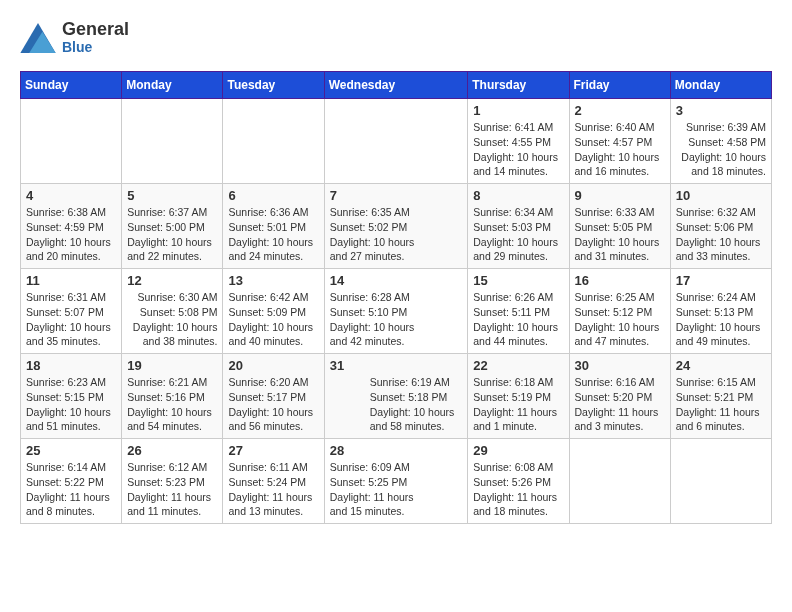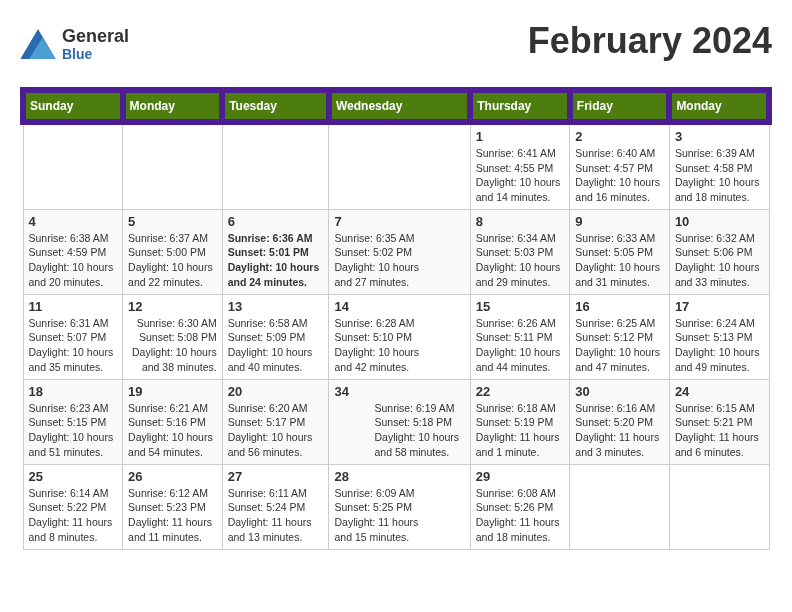--- a/index.html
+++ b/index.html
@@ -6,22 +6,22 @@
     body {
       font-family: Arial, sans-serif;
       background: #fff;
       width: 792px;
       min-height: 612px;
       padding: 20px;
     }
     .header {
       display: flex;
       justify-content: space-between;
-      align-items: flex-end;
-      margin-bottom: 25px;
+      align-items: center;
+      margin-bottom: 16px;
     }
     .logo {
       display: flex;
       align-items: center;
       gap: 6px;
     }
     .logo-text {
       display: flex;
       flex-direction: column;
       line-height: 1.1;
@@ -51,27 +51,27 @@
     .subtitle {
       font-size: 16px;
       color: #555;
     }
     table {
       width: 100%;
       border-collapse: collapse;
       font-size: 11px;
     }
     thead tr th {
-      background-color: #4d7c0f;
+      background-color: #1d4ed8;
       color: #fff;
       padding: 6px 4px;
       text-align: left;
       font-size: 12px;
       font-weight: bold;
-      border: 6px solid #4c1d95;
+      border: 1px solid #4c1d95;
     }
     tbody tr td {
       border: 1px solid #ccc;
       padding: 4px 5px;
       vertical-align: top;
       min-height: 80px;
       background: #fff;
     }
     tbody tr:nth-child(even) td {
       background: #f9f9f9;
@@ -101,21 +101,20 @@
     <svg class="logo-icon" viewBox="0 0 40 34" xmlns="http://www.w3.org/2000/svg">
       <polygon points="0,34 20,0 40,34" fill="#2a6bb0"></polygon>
       <polygon points="10,34 25,10 40,34" fill="#4a9fd4"></polygon>
     </svg>
     <div class="logo-text">
       <span class="logo-general">General</span>
       <span class="logo-blue">Blue</span>
     </div>
   </div>
   <div class="title-block">
-    <div class="main-title">February 2024</div>
   </div>
 </div>
 
 <table>
   <thead>
     <tr>
       <th>Sunday</th>
       <th>Monday</th>
       <th>Tuesday</th>
       <th>Wednesday</th>
@@ -139,21 +138,21 @@
         </td>
         <td>
           <span class="day-num">2</span>
           <div class="day-info" style="white-space: pre-line;">Sunrise: 6:40 AM
 Sunset: 4:57 PM
 Daylight: 10 hours
 and 16 minutes.</div>
         </td>
         <td>
           <span class="day-num">3</span>
-          <div class="day-info" style="white-space: pre-line;">Sunrise: 6:39 AM
+          <div class="day-info" style="white-space: pre-line; text-align: right;">Sunrise: 6:39 AM
 Sunset: 4:58 PM
 Daylight: 10 hours
 and 18 minutes.</div>
         </td>
       </tr>
       <tr>
         <td>
           <span class="day-num">4</span>
           <div class="day-info" style="white-space: pre-line;">Sunrise: 6:38 AM
 Sunset: 4:59 PM
@@ -162,21 +161,21 @@
         </td>
         <td>
           <span class="day-num">5</span>
           <div class="day-info" style="white-space: pre-line;">Sunrise: 6:37 AM
 Sunset: 5:00 PM
 Daylight: 10 hours
 and 22 minutes.</div>
         </td>
         <td>
           <span class="day-num">6</span>
-          <div class="day-info" style="white-space: pre-line; font-weight: bold;">Sunrise: 6:36 AM
+          <div class="day-info" style="white-space: pre-line;">Sunrise: 6:36 AM
 Sunset: 5:01 PM
 Daylight: 10 hours
 and 24 minutes.</div>
         </td>
         <td>
           <span class="day-num">7</span>
           <div class="day-info" style="white-space: pre-line;">Sunrise: 6:35 AM
 Sunset: 5:02 PM
 Daylight: 10 hours
 and 27 minutes.</div>
@@ -213,21 +212,21 @@
         </td>
         <td>
           <span class="day-num">12</span>
           <div class="day-info" style="white-space: pre-line; text-align: right;">Sunrise: 6:30 AM
 Sunset: 5:08 PM
 Daylight: 10 hours
 and 38 minutes.</div>
         </td>
         <td>
           <span class="day-num">13</span>
-          <div class="day-info" style="white-space: pre-line;">Sunrise: 6:58 AM
+          <div class="day-info" style="white-space: pre-line;">Sunrise: 6:42 AM
 Sunset: 5:09 PM
 Daylight: 10 hours
 and 40 minutes.</div>
         </td>
         <td>
           <span class="day-num">14</span>
           <div class="day-info" style="white-space: pre-line;">Sunrise: 6:28 AM
 Sunset: 5:10 PM
 Daylight: 10 hours
 and 42 minutes.</div>
@@ -270,21 +269,21 @@
 and 54 minutes.</div>
         </td>
         <td>
           <span class="day-num">20</span>
           <div class="day-info" style="white-space: pre-line;">Sunrise: 6:20 AM
 Sunset: 5:17 PM
 Daylight: 10 hours
 and 56 minutes.</div>
         </td>
         <td>
-          <span class="day-num">34</span>
+          <span class="day-num">31</span>
           <div class="day-info" style="white-space: pre-line; margin-left: 40px;">Sunrise: 6:19 AM
 Sunset: 5:18 PM
 Daylight: 10 hours
 and 58 minutes.</div>
         </td>
         <td>
           <span class="day-num">22</span>
           <div class="day-info" style="white-space: pre-line;">Sunrise: 6:18 AM
 Sunset: 5:19 PM
 Daylight: 11 hours

